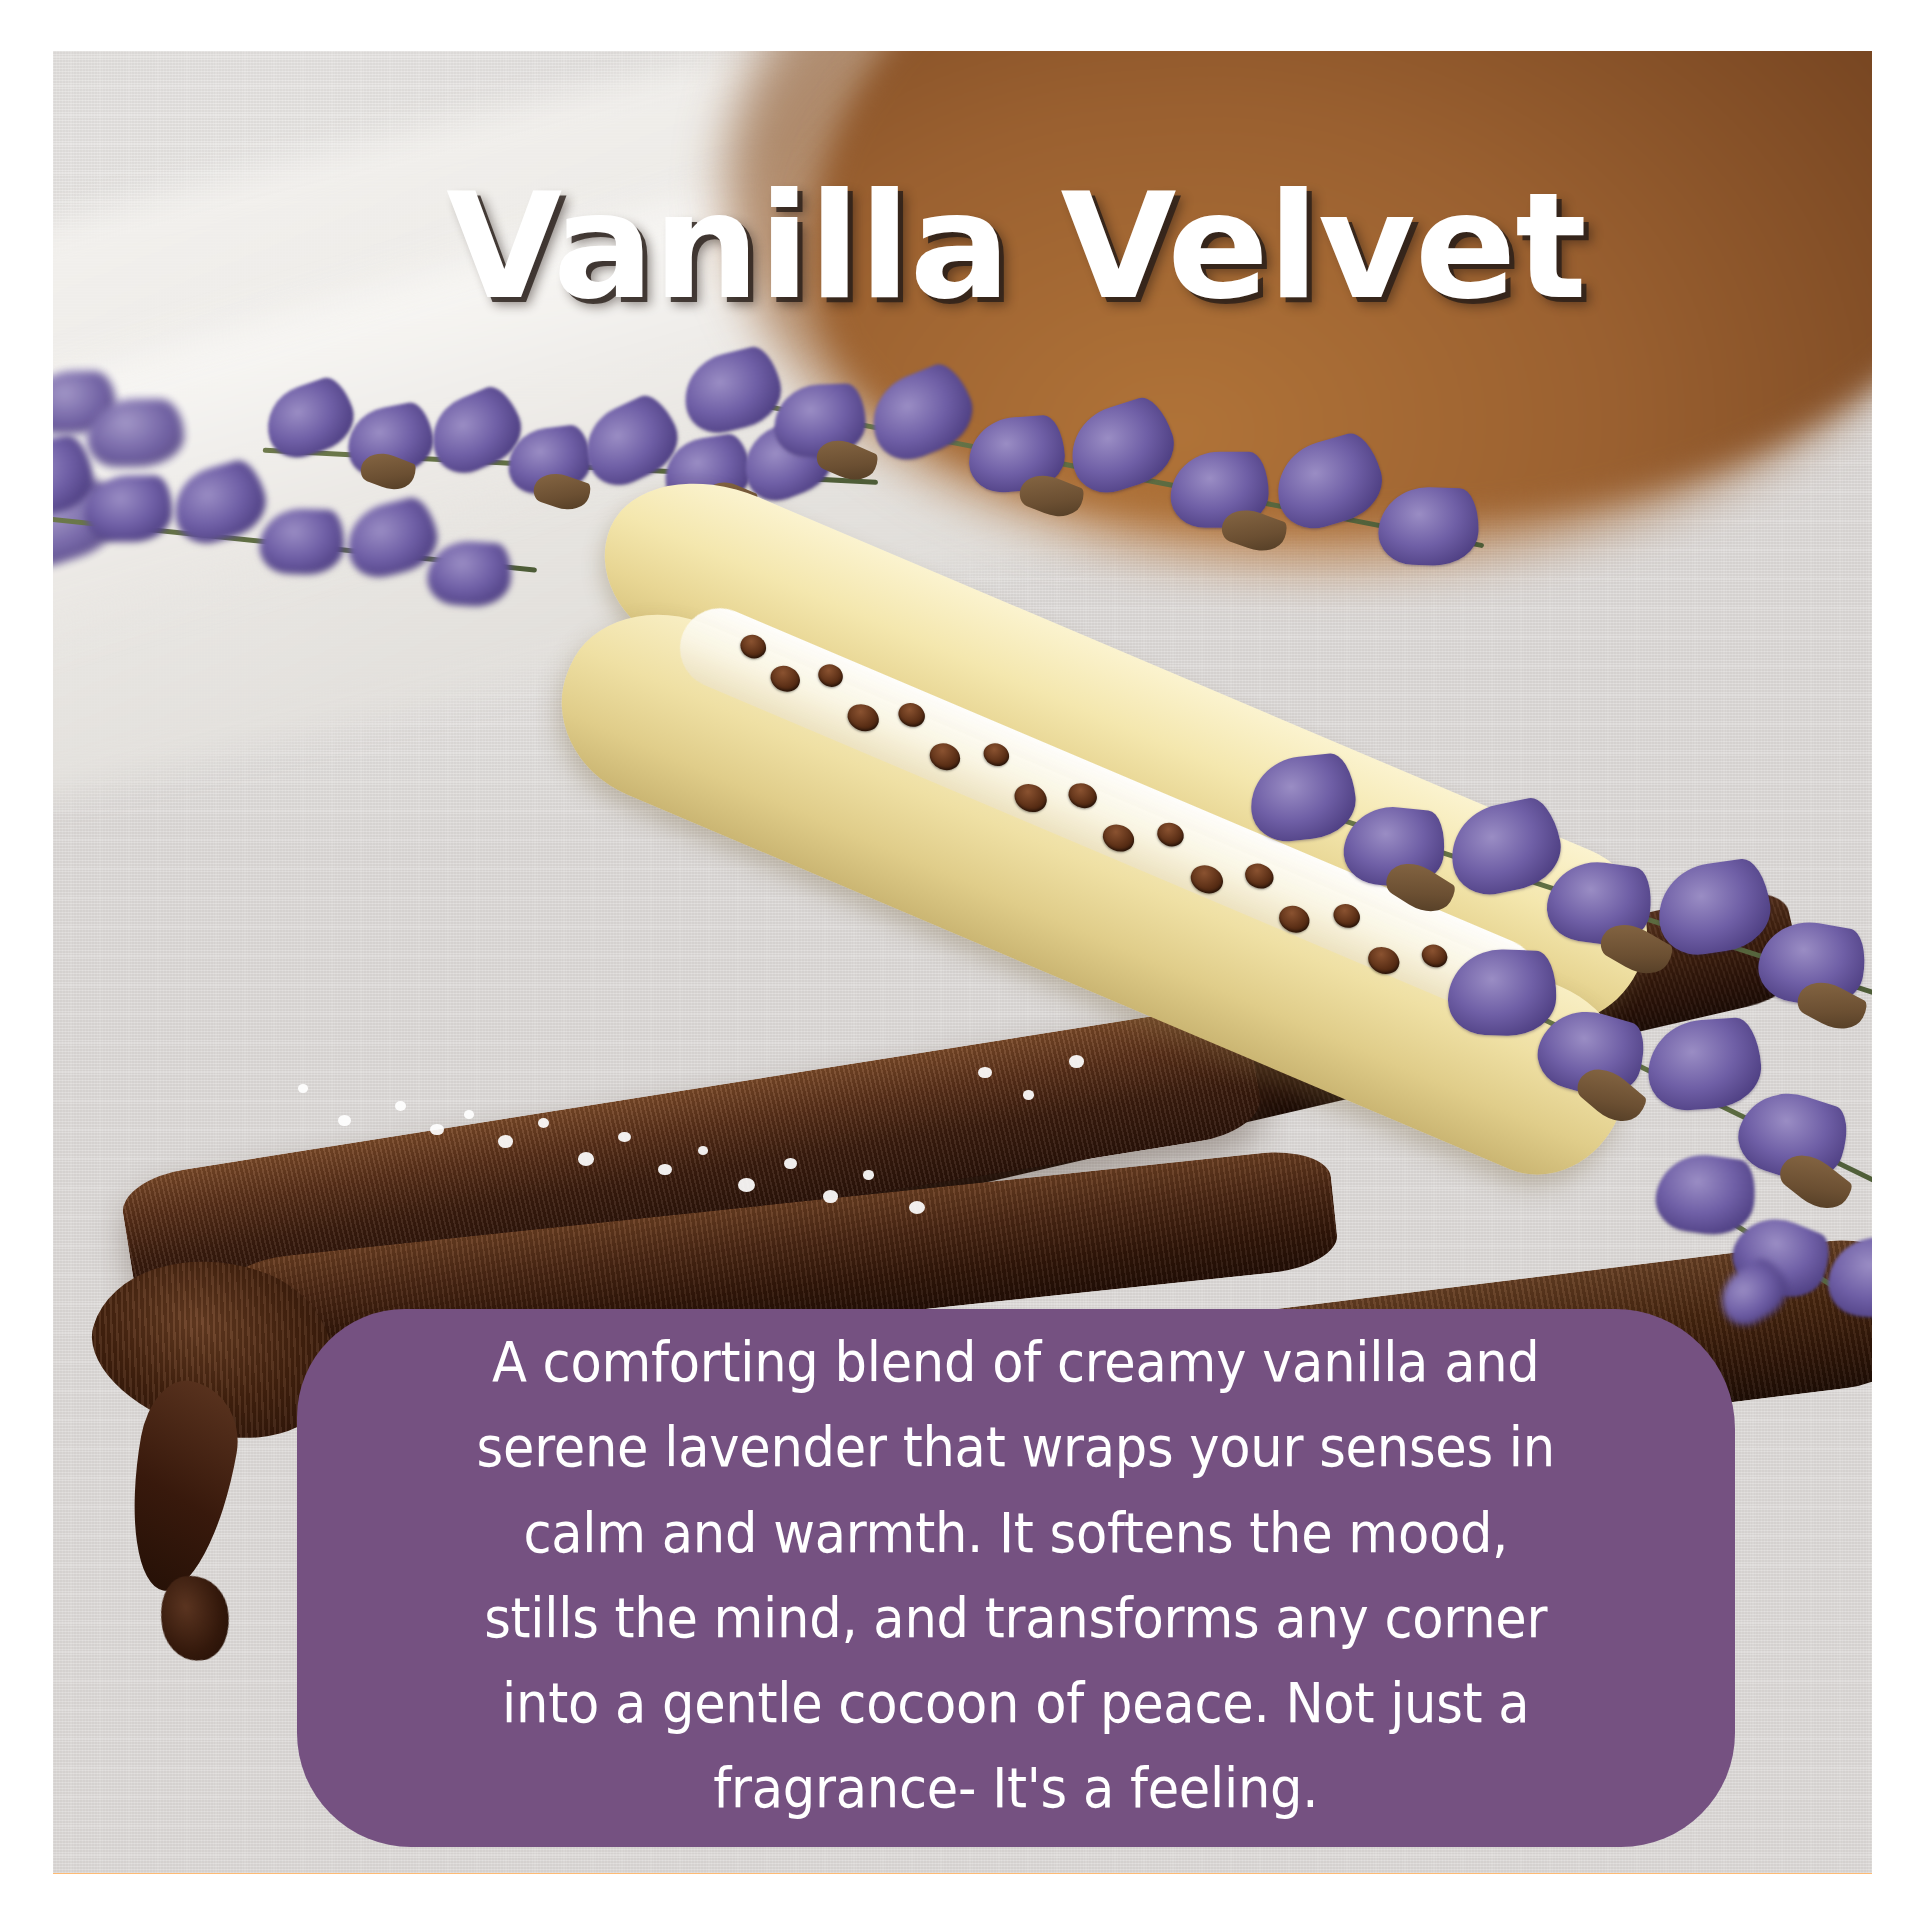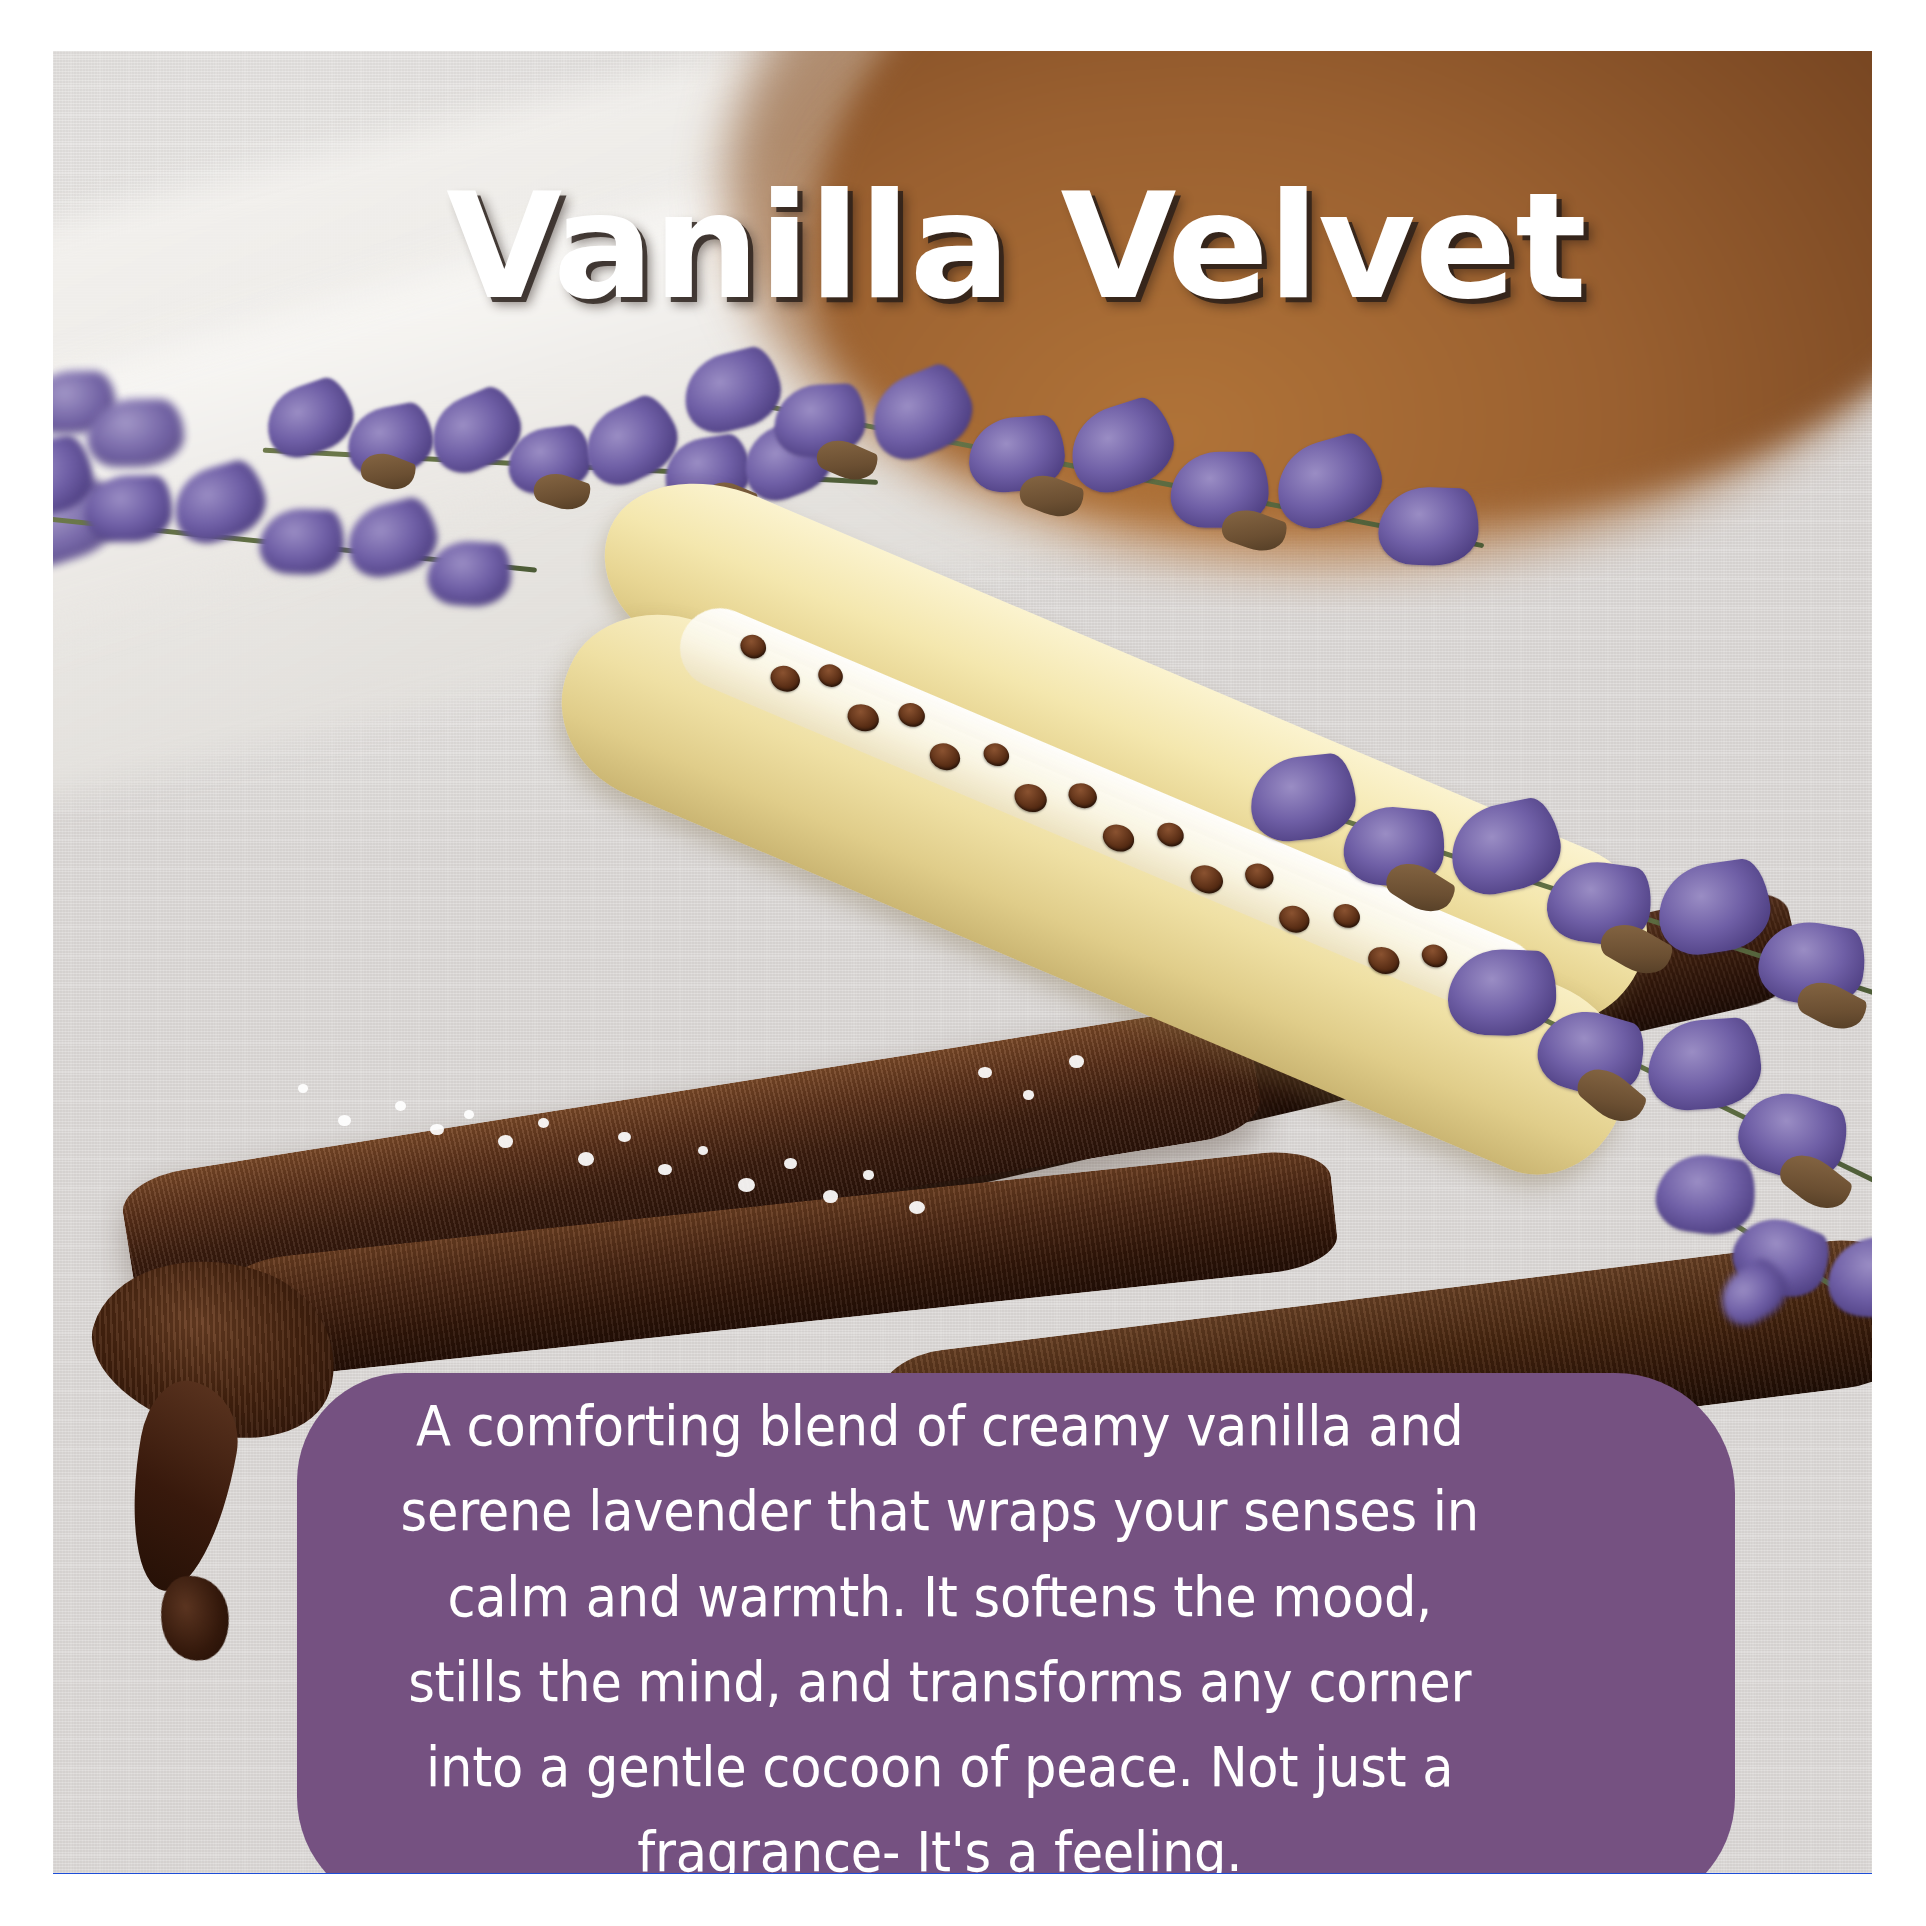--- a/index.html
+++ b/index.html
@@ -1,18 +1,18 @@
 <!DOCTYPE html>
 <html style="font-size:9px"><head>
 <meta charset="utf-8">
 <style>
   html,body{margin:0;padding:0;background:#ffffff;}
   body{width:1926px;height:1926px;overflow:hidden;font-family:"Liberation Sans",sans-serif;}
 
-  #poster{position:relative;width:1926px;height:1926px;background:#1d4ed8;}
+  #poster{position:relative;width:1926px;height:1926px;background:#fdba74;}
 
   
   .photo{
     position:absolute;left:53px;top:51px;width:1819px;height:1822px;
     overflow:hidden;background:#e6e4e3;
   }
 
   
   .bg-cloth{
     position:absolute;inset:0;
@@ -182,24 +182,24 @@
     color:#ffffff;
     text-shadow:
        5.1px 5.1px 0 rgba(40,30,25,.80),
        8px 8px 10.3px rgba(30,20,15,.45);
     white-space:nowrap;
     transform:scaleX(1.02);
   }
 
   
   .desc-card{
-    position:absolute;left:244px;top:1322px;width:1438px;height:538px;
+    position:absolute;left:244px;top:1258px;width:1438px;height:538px;
     background:#755181;
     border-radius:108px 120px 114px 114px;
-    display:flex;align-items:center;justify-content:flex-start;
+    display:flex;align-items:center;justify-content:center;
     box-sizing:border-box;
     padding:12.6px 63px 17px 63px;
   }
   .desc-text{
     font-family:"DejaVu Sans","Liberation Sans",sans-serif;
     font-size:55px;
     line-height:1.55;
     color:#ffffff;
     text-align:center;
     letter-spacing:-0.3px;

